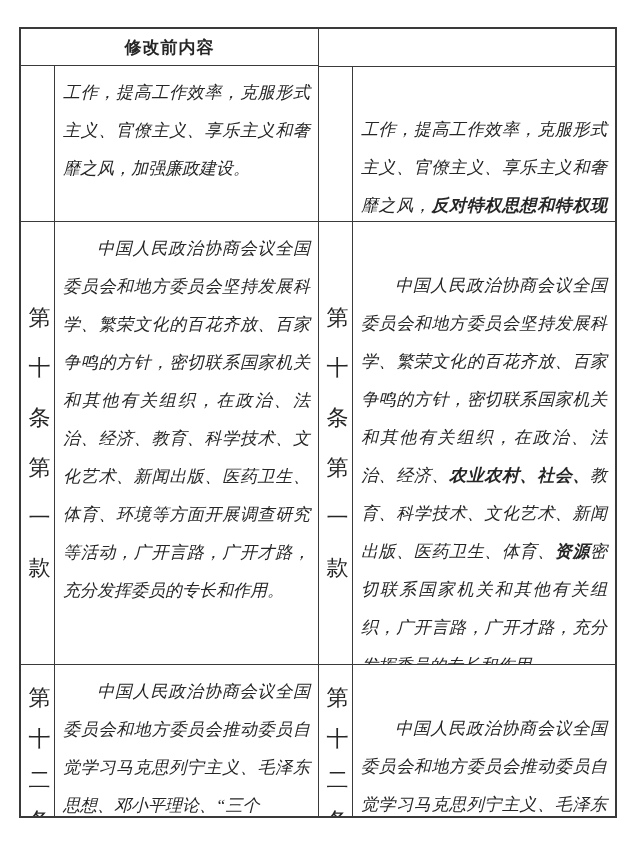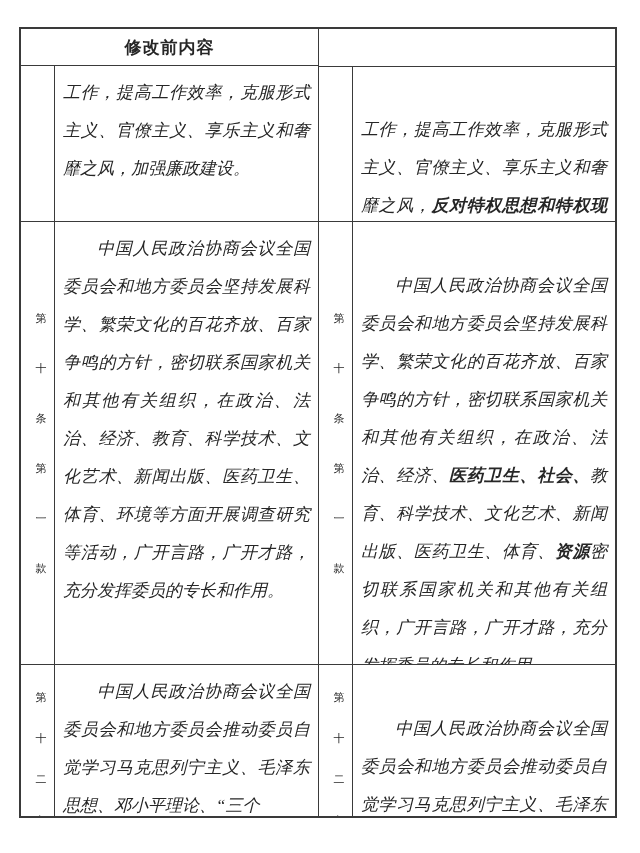--- a/index.html
+++ b/index.html
@@ -46,22 +46,22 @@
     font-size:17px;
     line-height:38px;
     text-align:justify;
     font-style:italic;
   }
   .content p{margin:0;}
   .indent p{text-indent:2em;}
 
   .lbl{
     display:flex;justify-content:center;
-    font-size:11px;
-    text-align:right;
+    font-size:22px;
+    text-align:left;
   }
   .lbl span{
     display:block;
     width:18px;           
     word-break:break-all;
   }
   .lbl-mid{align-items:center;}
   .lbl-mid span{line-height:50px;}
   .lbl-top{align-items:flex-start;padding-top:12px;}
   .lbl-top span{line-height:41px;}
@@ -96,21 +96,21 @@
     <div class="cell lbl lbl-mid">
         <span>第十条第一款</span>
       </div>
     <div class="cell content indent">
         <p><span>中国人民政治协商会议全国委员会和地方委员会坚持发展科学、繁荣文化的百花齐放、百家争鸣的方针，密切联系国家机关和其他有关组织，在政治、法治、经济、教育、科学技术、文化艺术、新闻出版、医药卫生、体育、环境等方面开展调查研究等活动，广开言路，广开才路，充分发挥委员的专长和作用。</span></p>
       </div>
     <div class="cell lbl lbl-mid">
         <span>第十条第一款</span>
       </div>
     <div class="cell content indent no-r">
-        <p><span>中国人民政治协商会议全国委员会和地方委员会坚持发展科学、繁荣文化的百花齐放、百家争鸣的方针，密切联系国家机关和其他有关组织，在政治、法治、经济、</span><span class="b">医药卫生、社会、</span><span>教育、科学技术、文化艺术、新闻出版、医药卫生、体育、</span><span class="b">资源</span><span>密切联系国家机关和其他有关组织，广开言路，广开才路，充分发挥委员的专长和作用。</span></p>
+        <p><span>中国人民政治协商会议全国委员会和地方委员会坚持发展科学、繁荣文化的百花齐放、百家争鸣的方针，密切联系国家机关和其他有关组织，在政治、法治、经济、</span><span class="b">农业农村、社会、</span><span>教育、科学技术、文化艺术、新闻出版、医药卫生、体育、</span><span class="b">资源</span><span>密切联系国家机关和其他有关组织，广开言路，广开才路，充分发挥委员的专长和作用。</span></p>
       </div>
 
     <div class="cell lbl lbl-top no-b">
         <span>第十二条</span>
       </div>
     <div class="cell content indent no-b">
         <p><span>中国人民政治协商会议全国委员会和地方委员会推动委员自觉学习马克思列宁主义、毛泽东思想、邓小平理论、“三个</span></p>
       </div>
     <div class="cell lbl lbl-top no-b">
         <span>第十二条</span>

